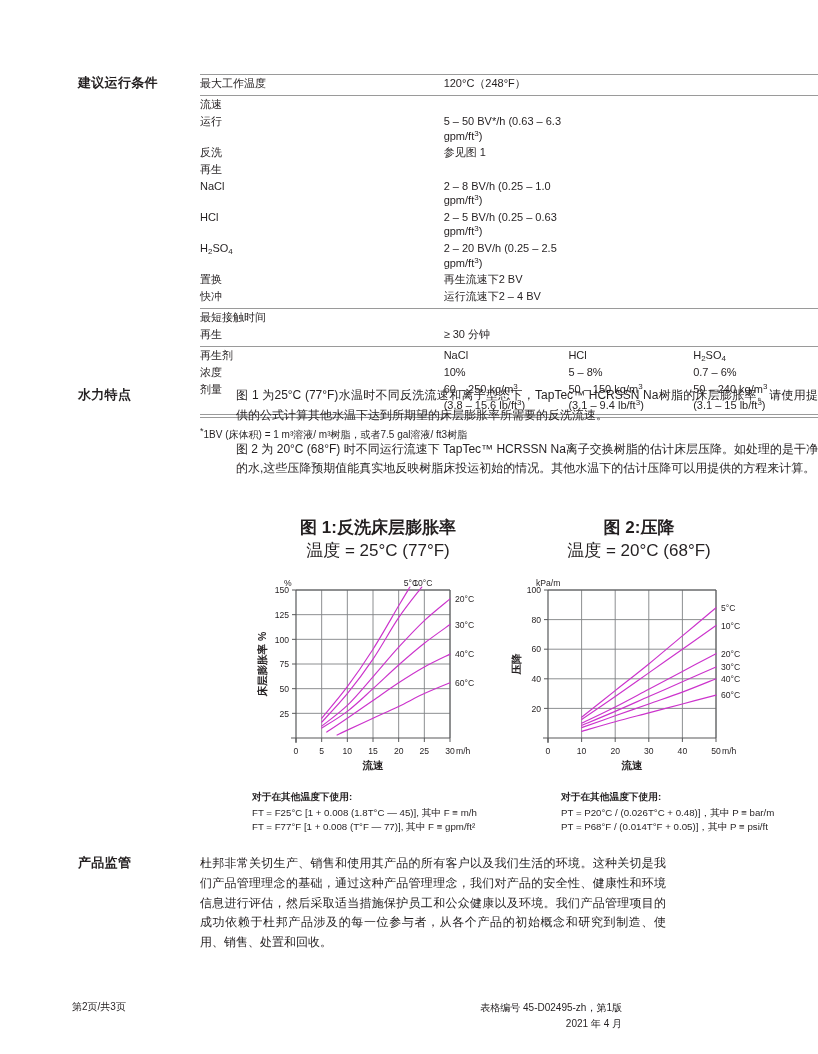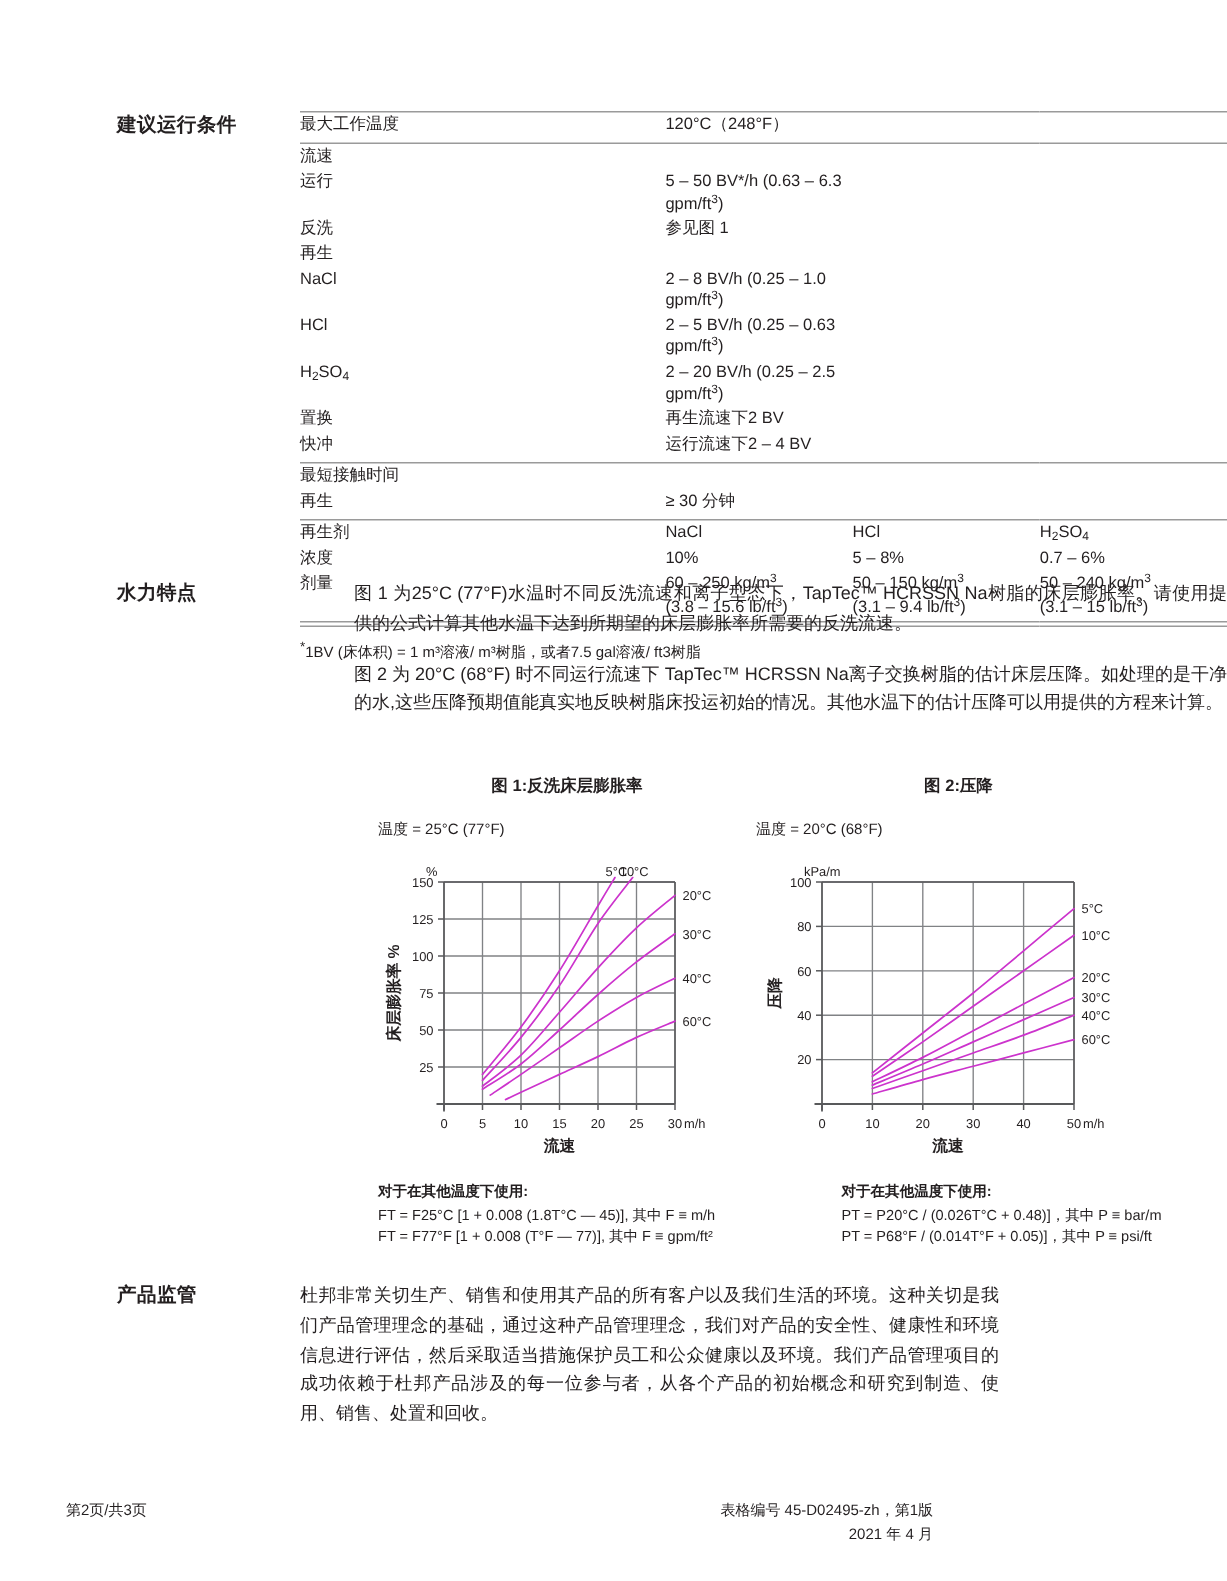--- a/index.html
+++ b/index.html
@@ -57,39 +57,39 @@
 
   
   #hydro { position:absolute; left:0; top:386px; width:818px;gap:36px; }
   .para { font-size: 12px; line-height: 1.65; margin: 0 0 14px 0; text-align: justify; }
 
   
   #charts { position:absolute; left:0; top:516px; width:818px; }
   .charts-row { display:flex; margin-left:252px; }
   .chart-col { width: 252px; }
   .chart-col.second { width: 270px; }
-  .chart-title { text-align:center; font-weight:bold; font-size:11px; }
-  .chart-sub { font-size:10px; margin-top:15px; }
+  .chart-title { text-align:center; font-weight:bold; font-size:17px; }
+  .chart-sub { text-align:center; font-size:17px; margin-top:0; }
 
   .plotwrap { position: relative; height: 200px; margin-top: 12px; }
   .plotwrap svg { display:block; }
 
   .formula-row { display:flex; margin-left:252px; margin-top:16px;gap:48px; }
   .formula-col { width: 262px; font-size: 9.7px; line-height: 1.5; }
   .formula-col.second { width: 258px; }
   .formula-col .fhead { font-weight:bold; margin-bottom:1px; }
 
   
   #steward { position:absolute; left:0; top:854px; width:666px; }
 
   
   #footer {
     position:absolute; left:0; bottom:22px; width:670px;
     display:flex; justify-content:space-between;
-    padding: 0 48px 0 44px;
+    padding: 0 48px 0 72px;
     font-size: 10px; color:#231f20;
   }
   #footer .right { text-align: right; line-height: 1.6; }
 </style>
 </head>
 <body>
 
 <div class="page">
 
   <div id="oc-wrap" class="section">

